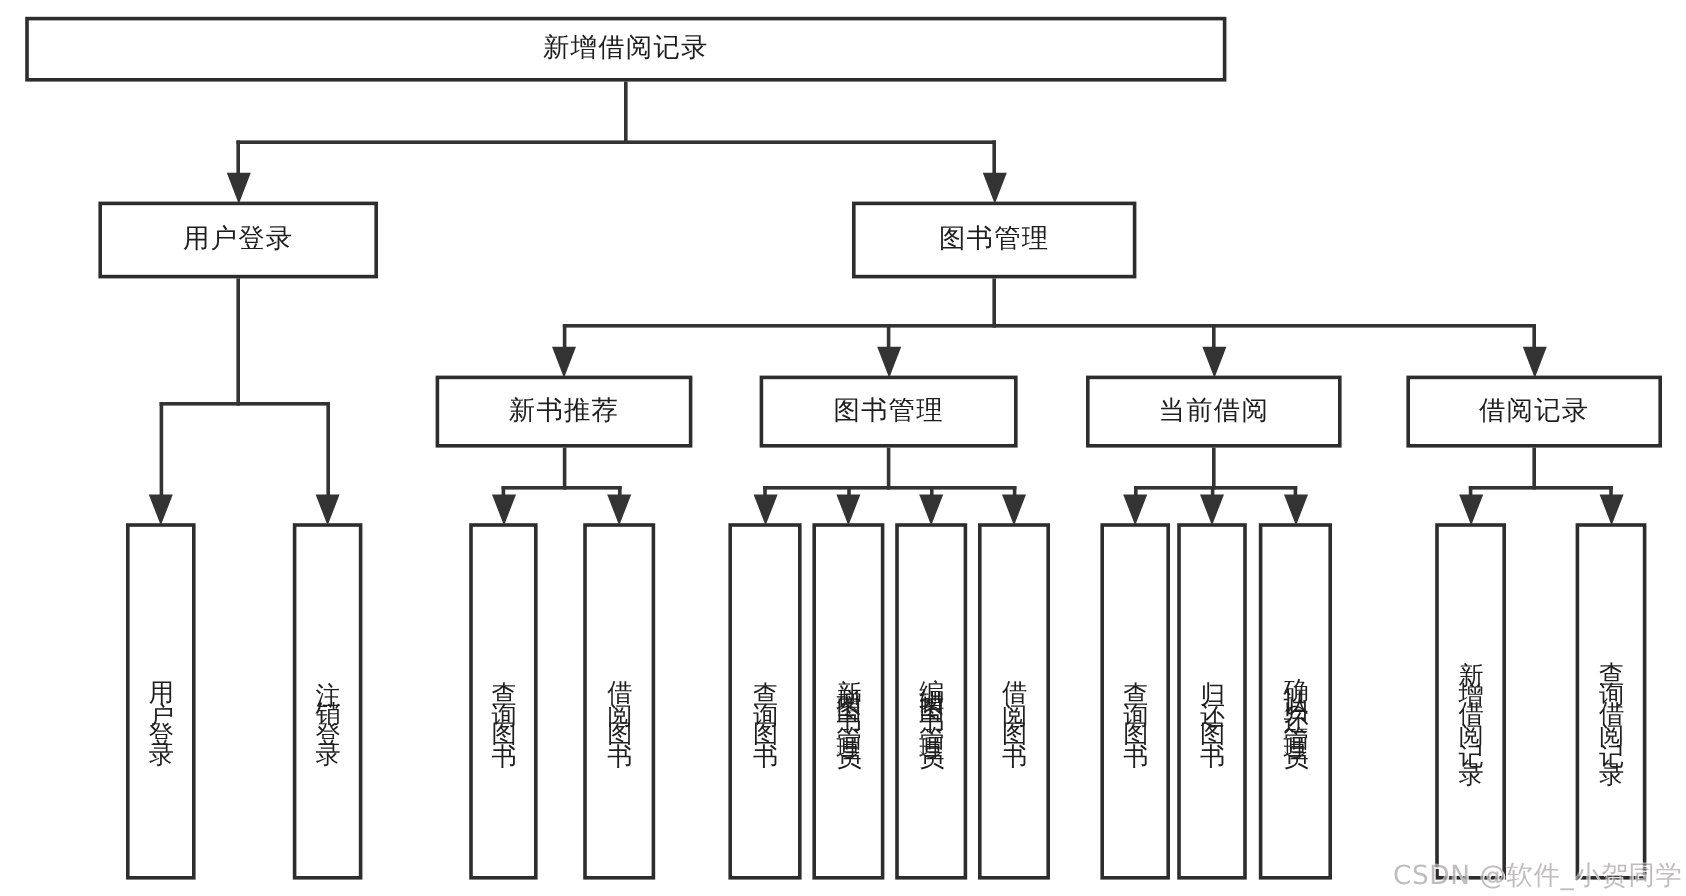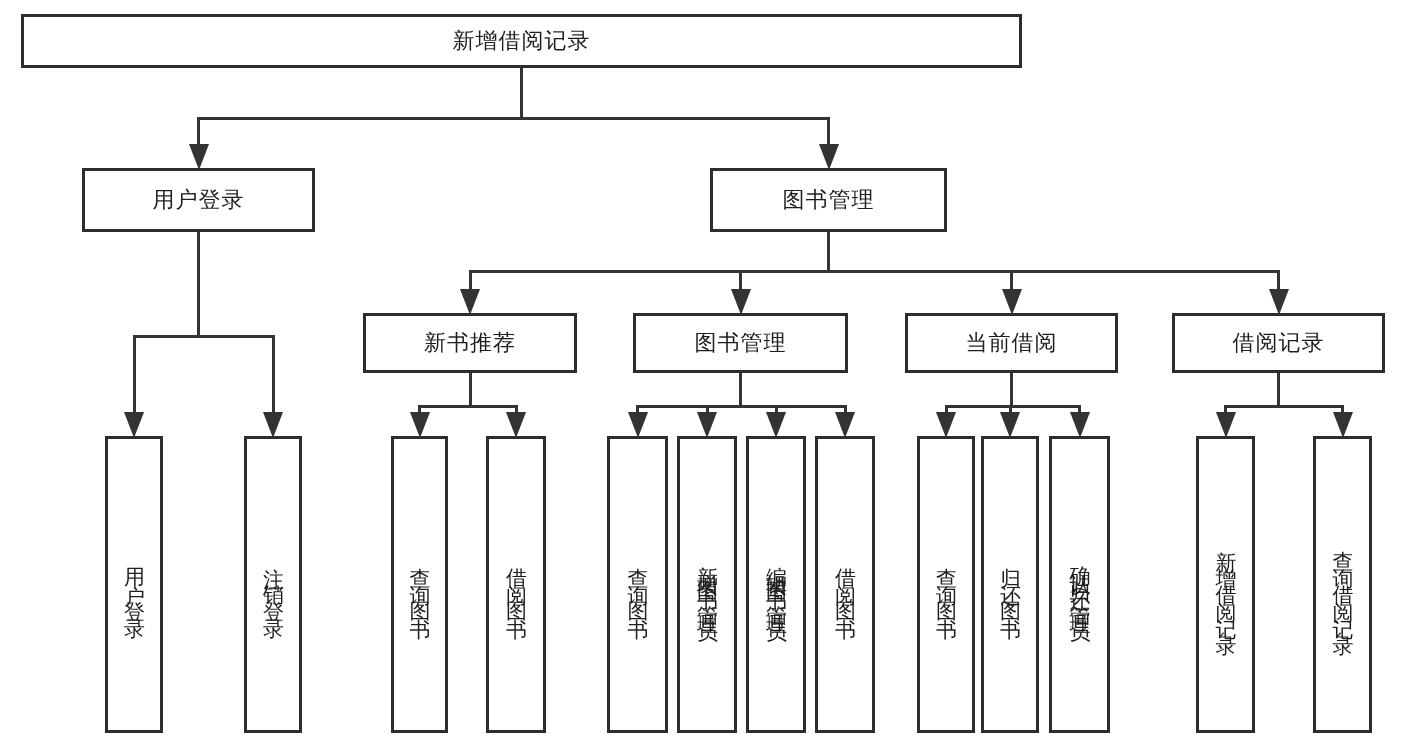--- a/index.html
+++ b/index.html
@@ -58,20 +58,21 @@
     color: var(--watermark, rgba(158,152,152,0.65));
     text-shadow: 1px 1px 0 rgba(255,255,255,0.85), -1px -1px 0 rgba(255,255,255,0.5);
     white-space: nowrap;
     z-index: 5;
   }
 </style>
 </head>
 <body>
 
 <div class="canvas">
+  <div class="watermark">CSDN @软件_小贺同学</div>
 <div class="node h" style="left: 21px; top: 14px; width: 1001px; height: 54px;">
       <span class="label">新增借阅记录</span>
     </div>
     <div class="node h" style="left: 82px; top: 168px; width: 233px; height: 64px;">
       <span class="label">用户登录</span>
     </div>
     <div class="node h" style="left: 363px; top: 313px; width: 214px; height: 60px;">
       <span class="label">新书推荐</span>
     </div>
     <div class="node h" style="left: 710px; top: 168px; width: 237px; height: 64px;">

